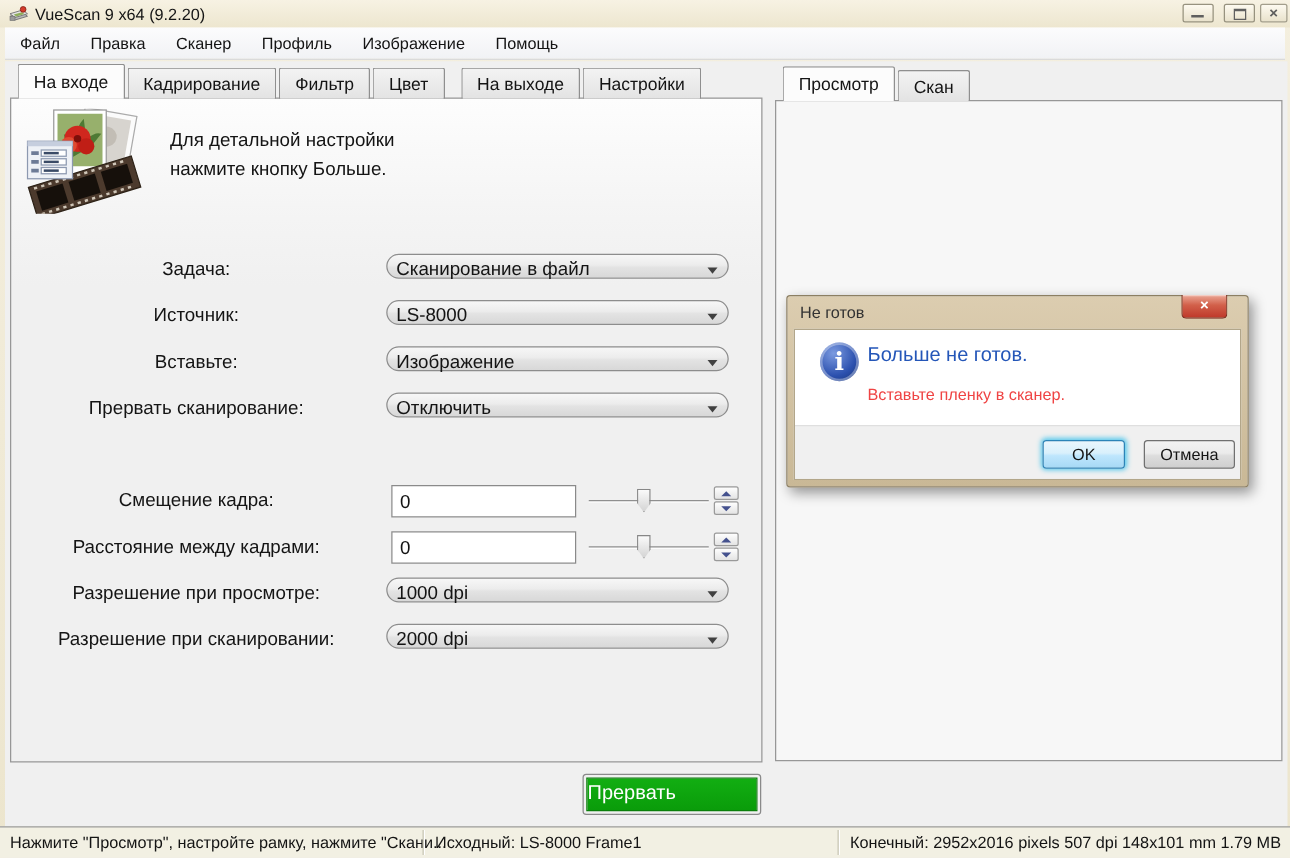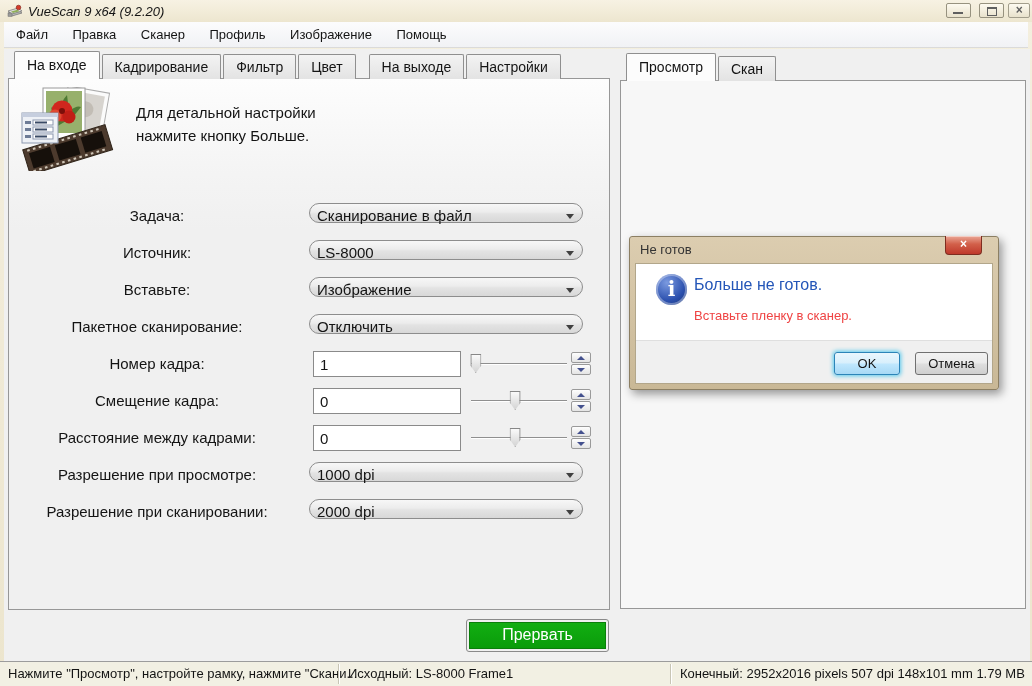--- a/index.html
+++ b/index.html
@@ -4,21 +4,21 @@
 <style>
   html,body{margin:0;padding:0}
   body{
     width:1032px;height:686px;position:relative;overflow:hidden;
     font-family:"Liberation Sans",sans-serif;
     background:linear-gradient(#f4efdf,#ece5cd);
     -webkit-font-smoothing:antialiased;
   }
   
   .titlebar{position:absolute;left:0;top:0;width:100%;height:22px;
-    background:linear-gradient(#f7f2e3,#ede6cf);font-style:italic;}
+    background:linear-gradient(#f7f2e3,#ede6cf);}
   .app-icon{position:absolute;left:7px;top:3px;width:16px;height:16px}
   .title-text{position:absolute;left:28px;top:4px;font-size:13px;color:#141414;white-space:nowrap}
   .winbtn{position:absolute;top:3px;width:25px;height:15px;border:1px solid #97927f;
     border-radius:2px;background:linear-gradient(#fdfaf0,#e9e2cc);box-sizing:border-box}
   .winbtn-min{left:946px}.winbtn-max{left:979px}
   .winbtn-close{left:1008px;width:22px;border-color:#a39e8c}
   .glyph-min{position:absolute;left:6px;bottom:3px;width:10px;height:2px;background:#5f5f5f}
   .glyph-max{position:absolute;left:7px;top:3px;width:8px;height:6px;border:1px solid #5f5f5f;border-top-width:2px}
   .glyph-close{position:absolute;left:0;top:0;width:100%;text-align:center;font-size:12px;line-height:13px;color:#5f5f5f;font-weight:bold}
 
@@ -74,21 +74,21 @@
   .arr-up{position:absolute;left:5px;top:3px;width:0;height:0;
     border-left:4px solid transparent;border-right:4px solid transparent;border-bottom:4px solid #44518e}
   .arr-down{position:absolute;left:5px;top:3px;width:0;height:0;
     border-left:4px solid transparent;border-right:4px solid transparent;border-top:4px solid #44518e}
 
   
   .abort-wrap{position:absolute;left:466px;top:619px;width:143px;height:33px;box-sizing:border-box;
     border:1px solid #8a8a8a;border-radius:3px;background:#f0f0f0;padding:2px;z-index:2}
   .abort-btn{width:100%;height:100%;box-sizing:border-box;border:1px solid #0a7f0a;
     background:linear-gradient(#12ae12,#0a9c0a);color:#fff;font-size:16px;
-    text-align:center;line-height:24px;cursor:default}
+    line-height:24px;cursor:default}
 
   
   .dialog{position:absolute;left:629px;top:236px;width:368px;height:152px;z-index:10;
     background:linear-gradient(#dccdb0,#c9b896);border:1px solid #8c7f63;border-radius:3px;
     box-shadow:3px 4px 10px rgba(0,0,0,.4)}
   .dlg-title{position:absolute;left:10px;top:5px;font-size:13px;color:#333}
   .dlg-close{position:absolute;right:16px;top:-1px;width:37px;height:19px;box-sizing:border-box;
     border:1px solid #7e2d20;border-top:none;border-radius:0 0 4px 4px;
     background:linear-gradient(#eba796,#d2604a 45%,#bf392b);color:#fff;
     text-align:center;font-size:12px;line-height:17px;font-weight:bold;cursor:default;
@@ -252,43 +252,27 @@
 
   <div class="row" style="top:198px">
     <label class="rlabel">Вставьте:</label>
     <div class="combo">
       <span class="combo-text">Изображение</span>
       <span class="combo-arrow"></span>
     </div>
   </div>
 
   <div class="row" style="top:235px">
-    <label class="rlabel">Пакетное сканирование:</label>
+    <label class="rlabel">Прервать сканирование:</label>
     <div class="combo">
       <span class="combo-text">Отключить</span>
       <span class="combo-arrow"></span>
     </div>
   </div>
 
-  <div class="row" style="top:272px">
-    <label class="rlabel">Номер кадра:</label>
-    <input class="tinput" value="1" style="">
-    <div class="slider">
-      <div class="slider-track"></div>
-      <div class="slider-thumb" style="left: 5%;"></div>
-    </div>
-    <div class="stepper">
-      <div class="step-btn step-up">
-          <span class="arr-up"></span>
-        </div>
-      <div class="step-btn step-down">
-          <span class="arr-down"></span>
-        </div>
-    </div>
-  </div>
 
   <div class="row" style="top:309px">
     <label class="rlabel">Смещение кадра:</label>
     <input class="tinput" value="0" style="">
     <div class="slider">
       <div class="slider-track"></div>
       <div class="slider-thumb" style="left: 46%;"></div>
     </div>
     <div class="stepper">
       <div class="step-btn step-up">

